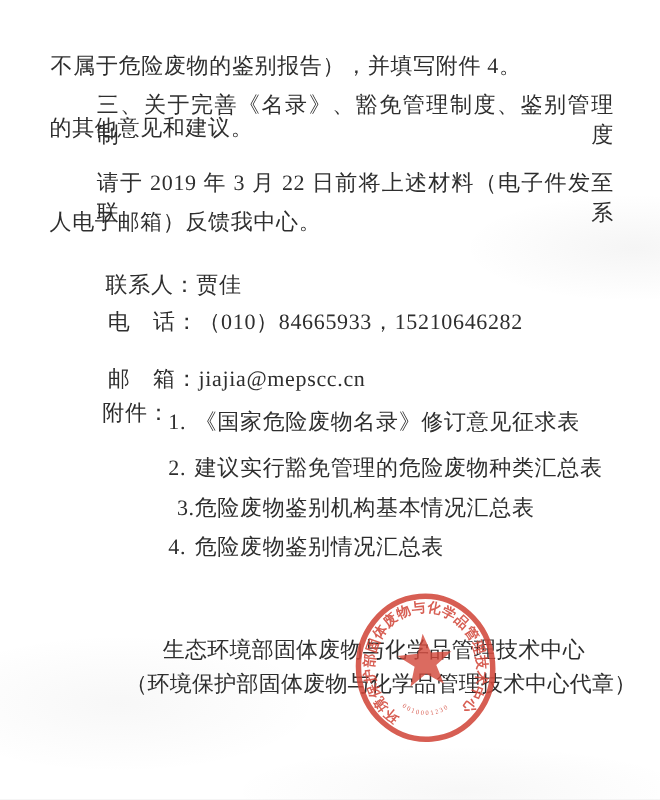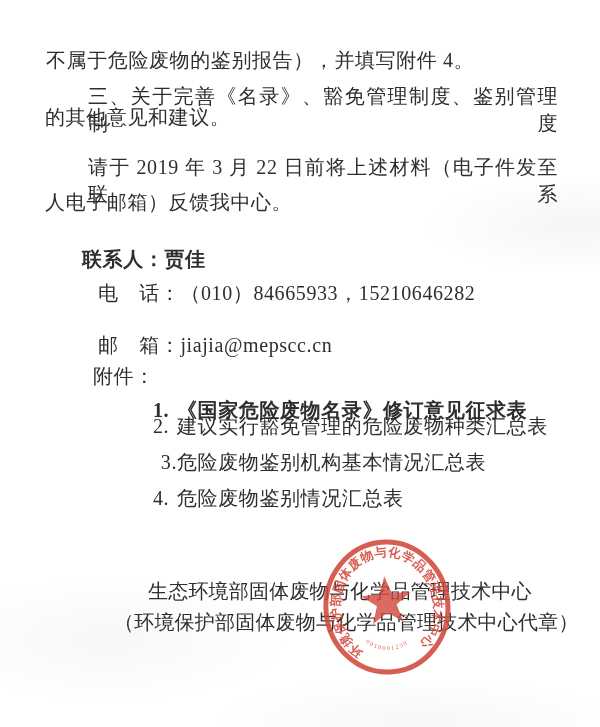--- a/index.html
+++ b/index.html
@@ -30,27 +30,27 @@
     text-justify:inter-character;
   }
   
   .p1a{left:46px;top:12px;width:512px;}
   .p1b{left:46px;top:47px;}
   .p2a{left:88px;top:83px;width:470px;}
   .p2b{left:45px;top:104px;}
   .p3a{left:88px;top:154px;width:470px;}
   .p3b{left:45px;top:189px;}
   
-  .c1{left:82px;top:246px;font-weight:bold;}
+  .c1{left:96px;top:246px;}
   .c2{left:98px;top:280px;}
   .c3{left:98px;top:332px;}
   
   .att-label{left:93px;top:363px;}
   .att-row{position:absolute;left:153px;white-space:nowrap;font-size:20px;line-height:27px;letter-spacing:0.6px;}
-  .att-1{top:397px;font-weight:bold;}
+  .att-1{top:371px;}
   .att-2{top:413px;}
   .att-3{top:449px;text-align:right;}
   .att-4{top:485px;}
   .att-no{display:inline-block;width:24px;}
   
   .sig1{left:148px;top:578px;letter-spacing:0.2px;}
   .sig2{left:114px;top:609px;letter-spacing:0.2px;}
   .sig3{left:285px;top:645px;}
   
   .seal{

